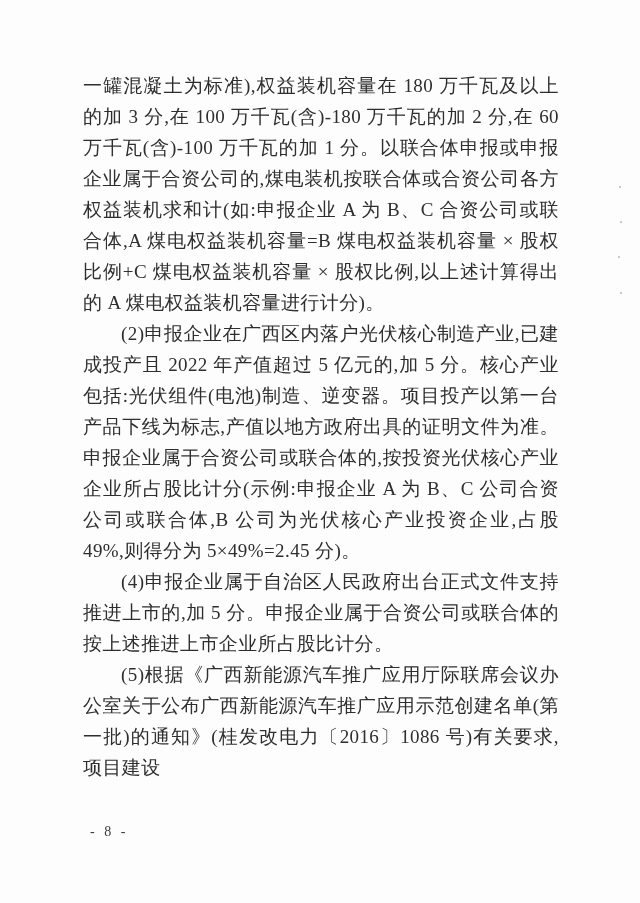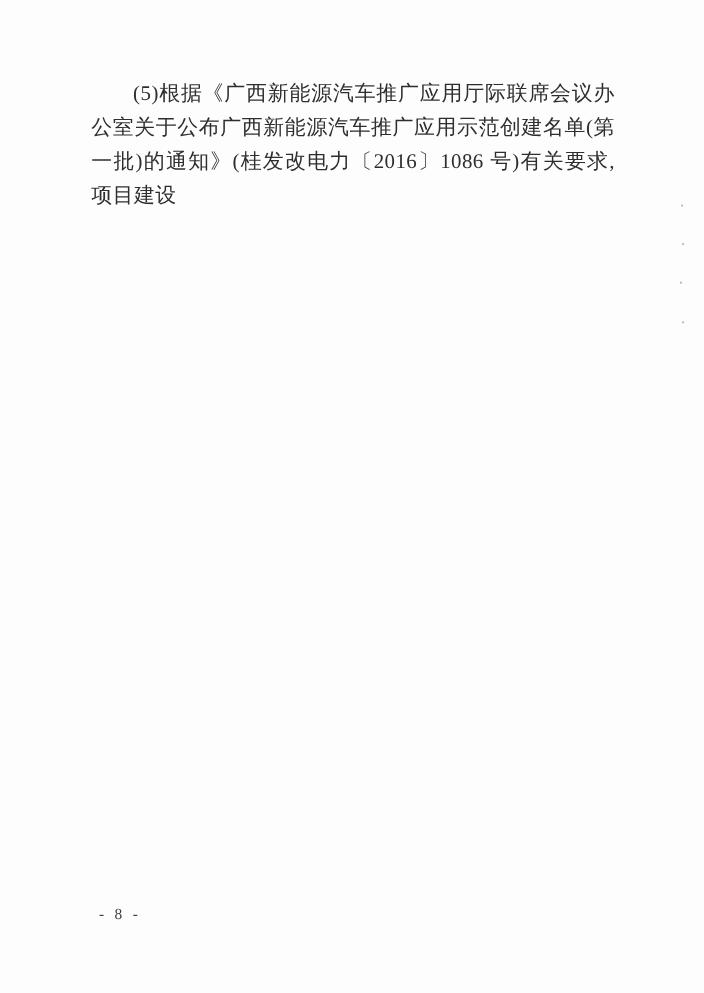--- a/index.html
+++ b/index.html
@@ -51,20 +51,23 @@
   .s1 { left: 619px; top: 186px; }
   .s2 { left: 620px; top: 221px; }
   .s3 { left: 618px; top: 256px; }
   .s4 { left: 620px; top: 292px; }
 </style>
 </head>
 <body>
 
 <div class="page">
   <div class="content">
+    <p class="para">一罐混凝土为标准),权益装机容量在 180 万千瓦及以上的加 3 分,在 100 万千瓦(含)-180 万千瓦的加 2 分,在 60 万千瓦(含)-100 万千瓦的加 1 分。以联合体申报或申报企业属于合资公司的,煤电装机按联合体或合资公司各方权益装机求和计(如:申报企业 A 为 B、C 合资公司或联合体,A 煤电权益装机容量=B 煤电权益装机容量 × 股权比例+C 煤电权益装机容量 × 股权比例,以上述计算得出的 A 煤电权益装机容量进行计分)。</p>
+    <p class="para indent">(2)申报企业在广西区内落户光伏核心制造产业,已建成投产且 2022 年产值超过 5 亿元的,加 5 分。核心产业包括:光伏组件(电池)制造、逆变器。项目投产以第一台产品下线为标志,产值以地方政府出具的证明文件为准。申报企业属于合资公司或联合体的,按投资光伏核心产业企业所占股比计分(示例:申报企业 A 为 B、C 公司合资公司或联合体,B 公司为光伏核心产业投资企业,占股 49%,则得分为 5×49%=2.45 分)。</p>
+    <p class="para indent">(4)申报企业属于自治区人民政府出台正式文件支持推进上市的,加 5 分。申报企业属于合资公司或联合体的按上述推进上市企业所占股比计分。</p>
     <p class="para indent">(5)根据《广西新能源汽车推广应用厅际联席会议办公室关于公布广西新能源汽车推广应用示范创建名单(第一批)的通知》(桂发改电力〔2016〕1086 号)有关要求,项目建设</p>
   </div>
 
   <div class="pagenum">- 8 -</div>
 
   <i class="speck s1"></i>
   <i class="speck s2"></i>
   <i class="speck s3"></i>
   <i class="speck s4"></i>
 </div>

